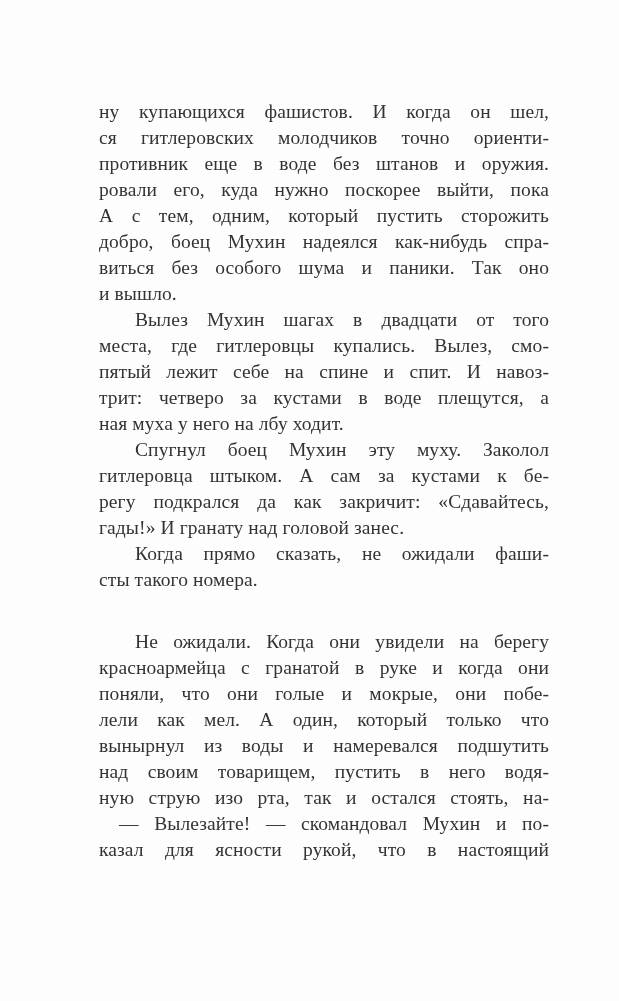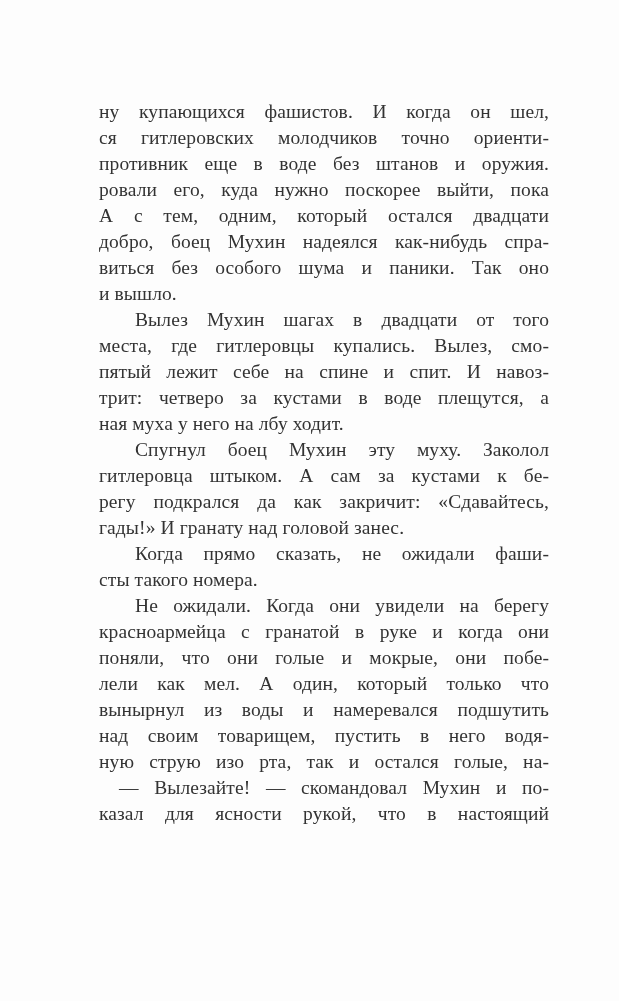--- a/index.html
+++ b/index.html
@@ -56,21 +56,21 @@
 </head>
 <body>
 
 <div class="book-page">
   <div class="text-block" id="text-block">
       <div class="paragraph">
         <div class="line">ну купающихся фашистов. И когда он шел,</div>
         <div class="line">ся гитлеровских молодчиков точно ориенти-</div>
         <div class="line">противник еще в воде без штанов и оружия.</div>
         <div class="line">ровали его, куда нужно поскорее выйти, пока</div>
-        <div class="line">А с тем, одним, который остался двадцати</div>
+        <div class="line">А с тем, одним, который пустить сторожить</div>
         <div class="line">добро, боец Мухин надеялся как-нибудь спра-</div>
         <div class="line">виться без особого шума и паники. Так оно</div>
         <div class="line no-just">и вышло.</div>
       </div>
       <div class="paragraph">
         <div class="line" style="text-indent: 36px;">Вылез Мухин шагах в двадцати от того</div>
         <div class="line">места, где гитлеровцы купались. Вылез, смо-</div>
         <div class="line">пятый лежит себе на спине и спит. И навоз-</div>
         <div class="line">трит: четверо за кустами в воде плещутся, а</div>
         <div class="line no-just">ная муха у него на лбу ходит.</div>
@@ -79,27 +79,27 @@
         <div class="line" style="text-indent: 36px;">Спугнул боец Мухин эту муху. Заколол</div>
         <div class="line">гитлеровца штыком. А сам за кустами к бе-</div>
         <div class="line">регу подкрался да как закричит: «Сдавайтесь,</div>
         <div class="line no-just">гады!» И гранату над головой занес.</div>
       </div>
       <div class="paragraph">
         <div class="line" style="text-indent: 36px;">Когда прямо сказать, не ожидали фаши-</div>
         <div class="line no-just">сты такого номера.</div>
       </div>
       <div class="paragraph">
-        <div class="line" style="text-indent: 36px;">Не ожидали. Когда они увидели на берегу</div>
+        <div class="line" style="text-indent: 36px; margin-top: 36px;">Не ожидали. Когда они увидели на берегу</div>
         <div class="line">красноармейца с гранатой в руке и когда они</div>
         <div class="line">поняли, что они голые и мокрые, они побе-</div>
         <div class="line">лели как мел. А один, который только что</div>
         <div class="line">вынырнул из воды и намеревался подшутить</div>
         <div class="line">над своим товарищем, пустить в него водя-</div>
-        <div class="line">ную струю изо рта, так и остался голые, на-</div>
+        <div class="line">ную струю изо рта, так и остался стоять, на-</div>
       </div>
       <div class="paragraph">
         <div class="line" style="text-indent: 20px;">— Вылезайте! — скомандовал Мухин и по-</div>
         <div class="line">казал для ясности рукой, что в настоящий</div>
       </div>
     </div>
   <div class="folio">12</div>
 </div>
 
 </body></html>

